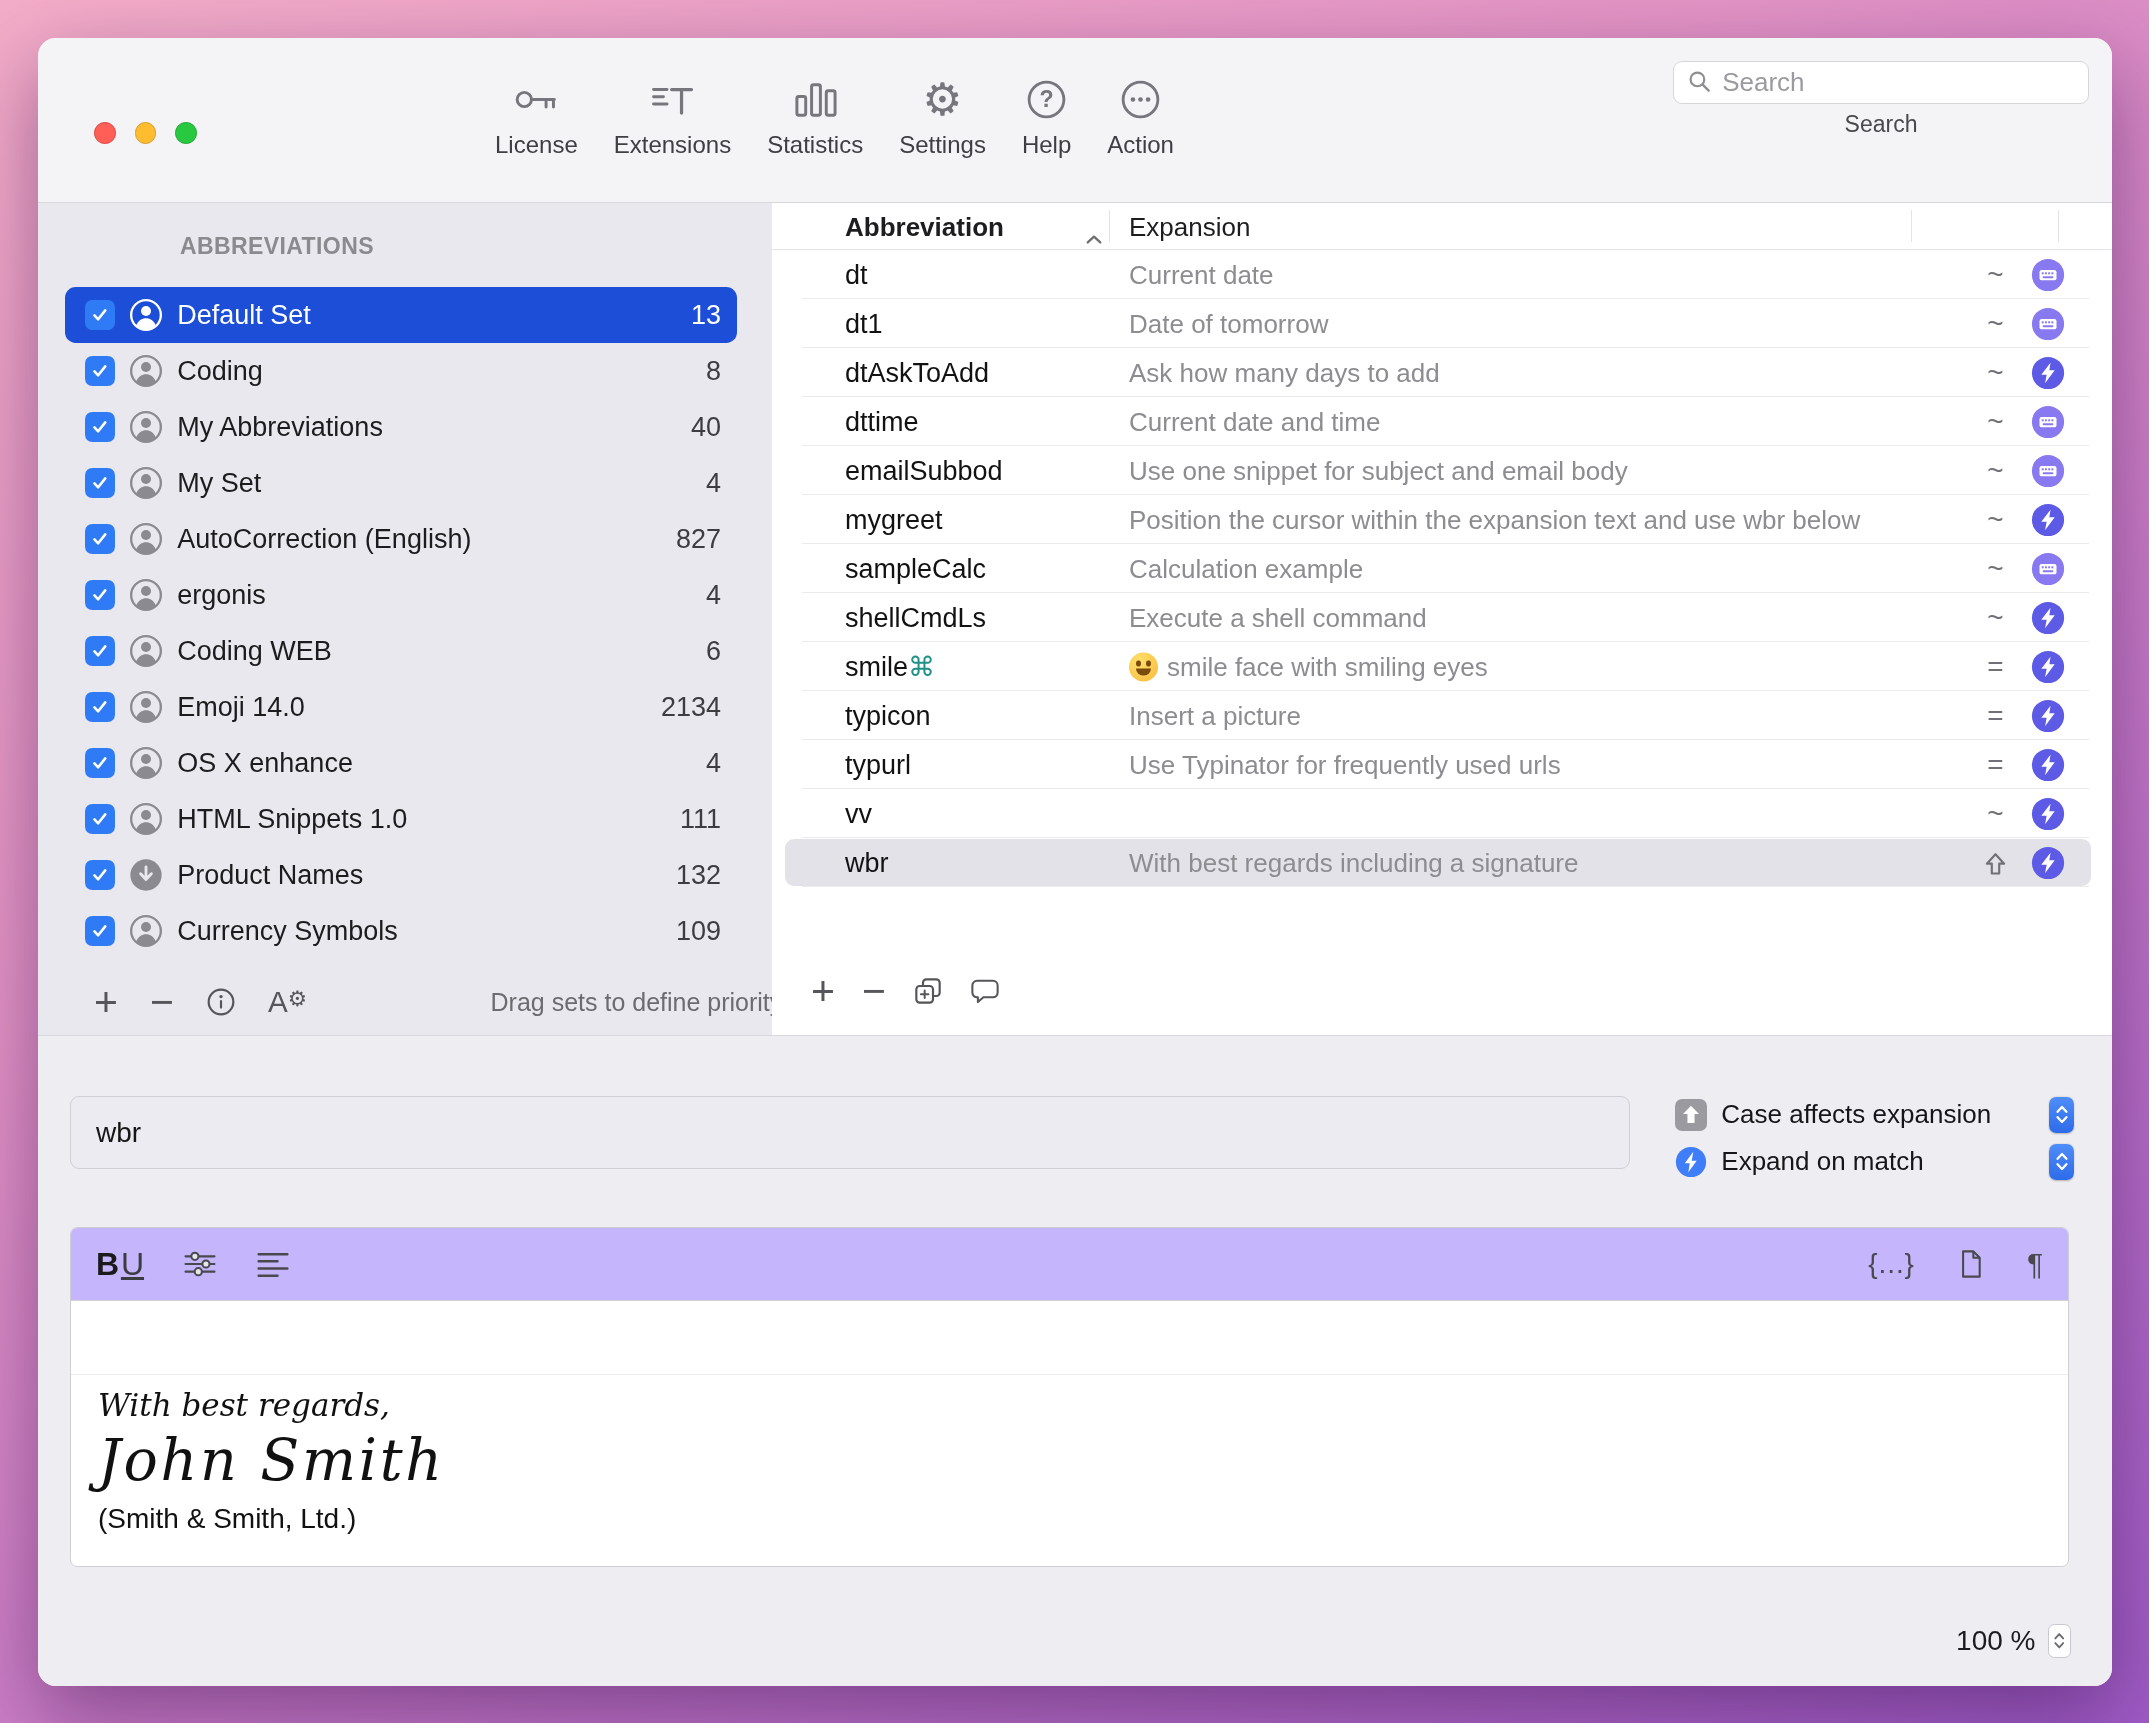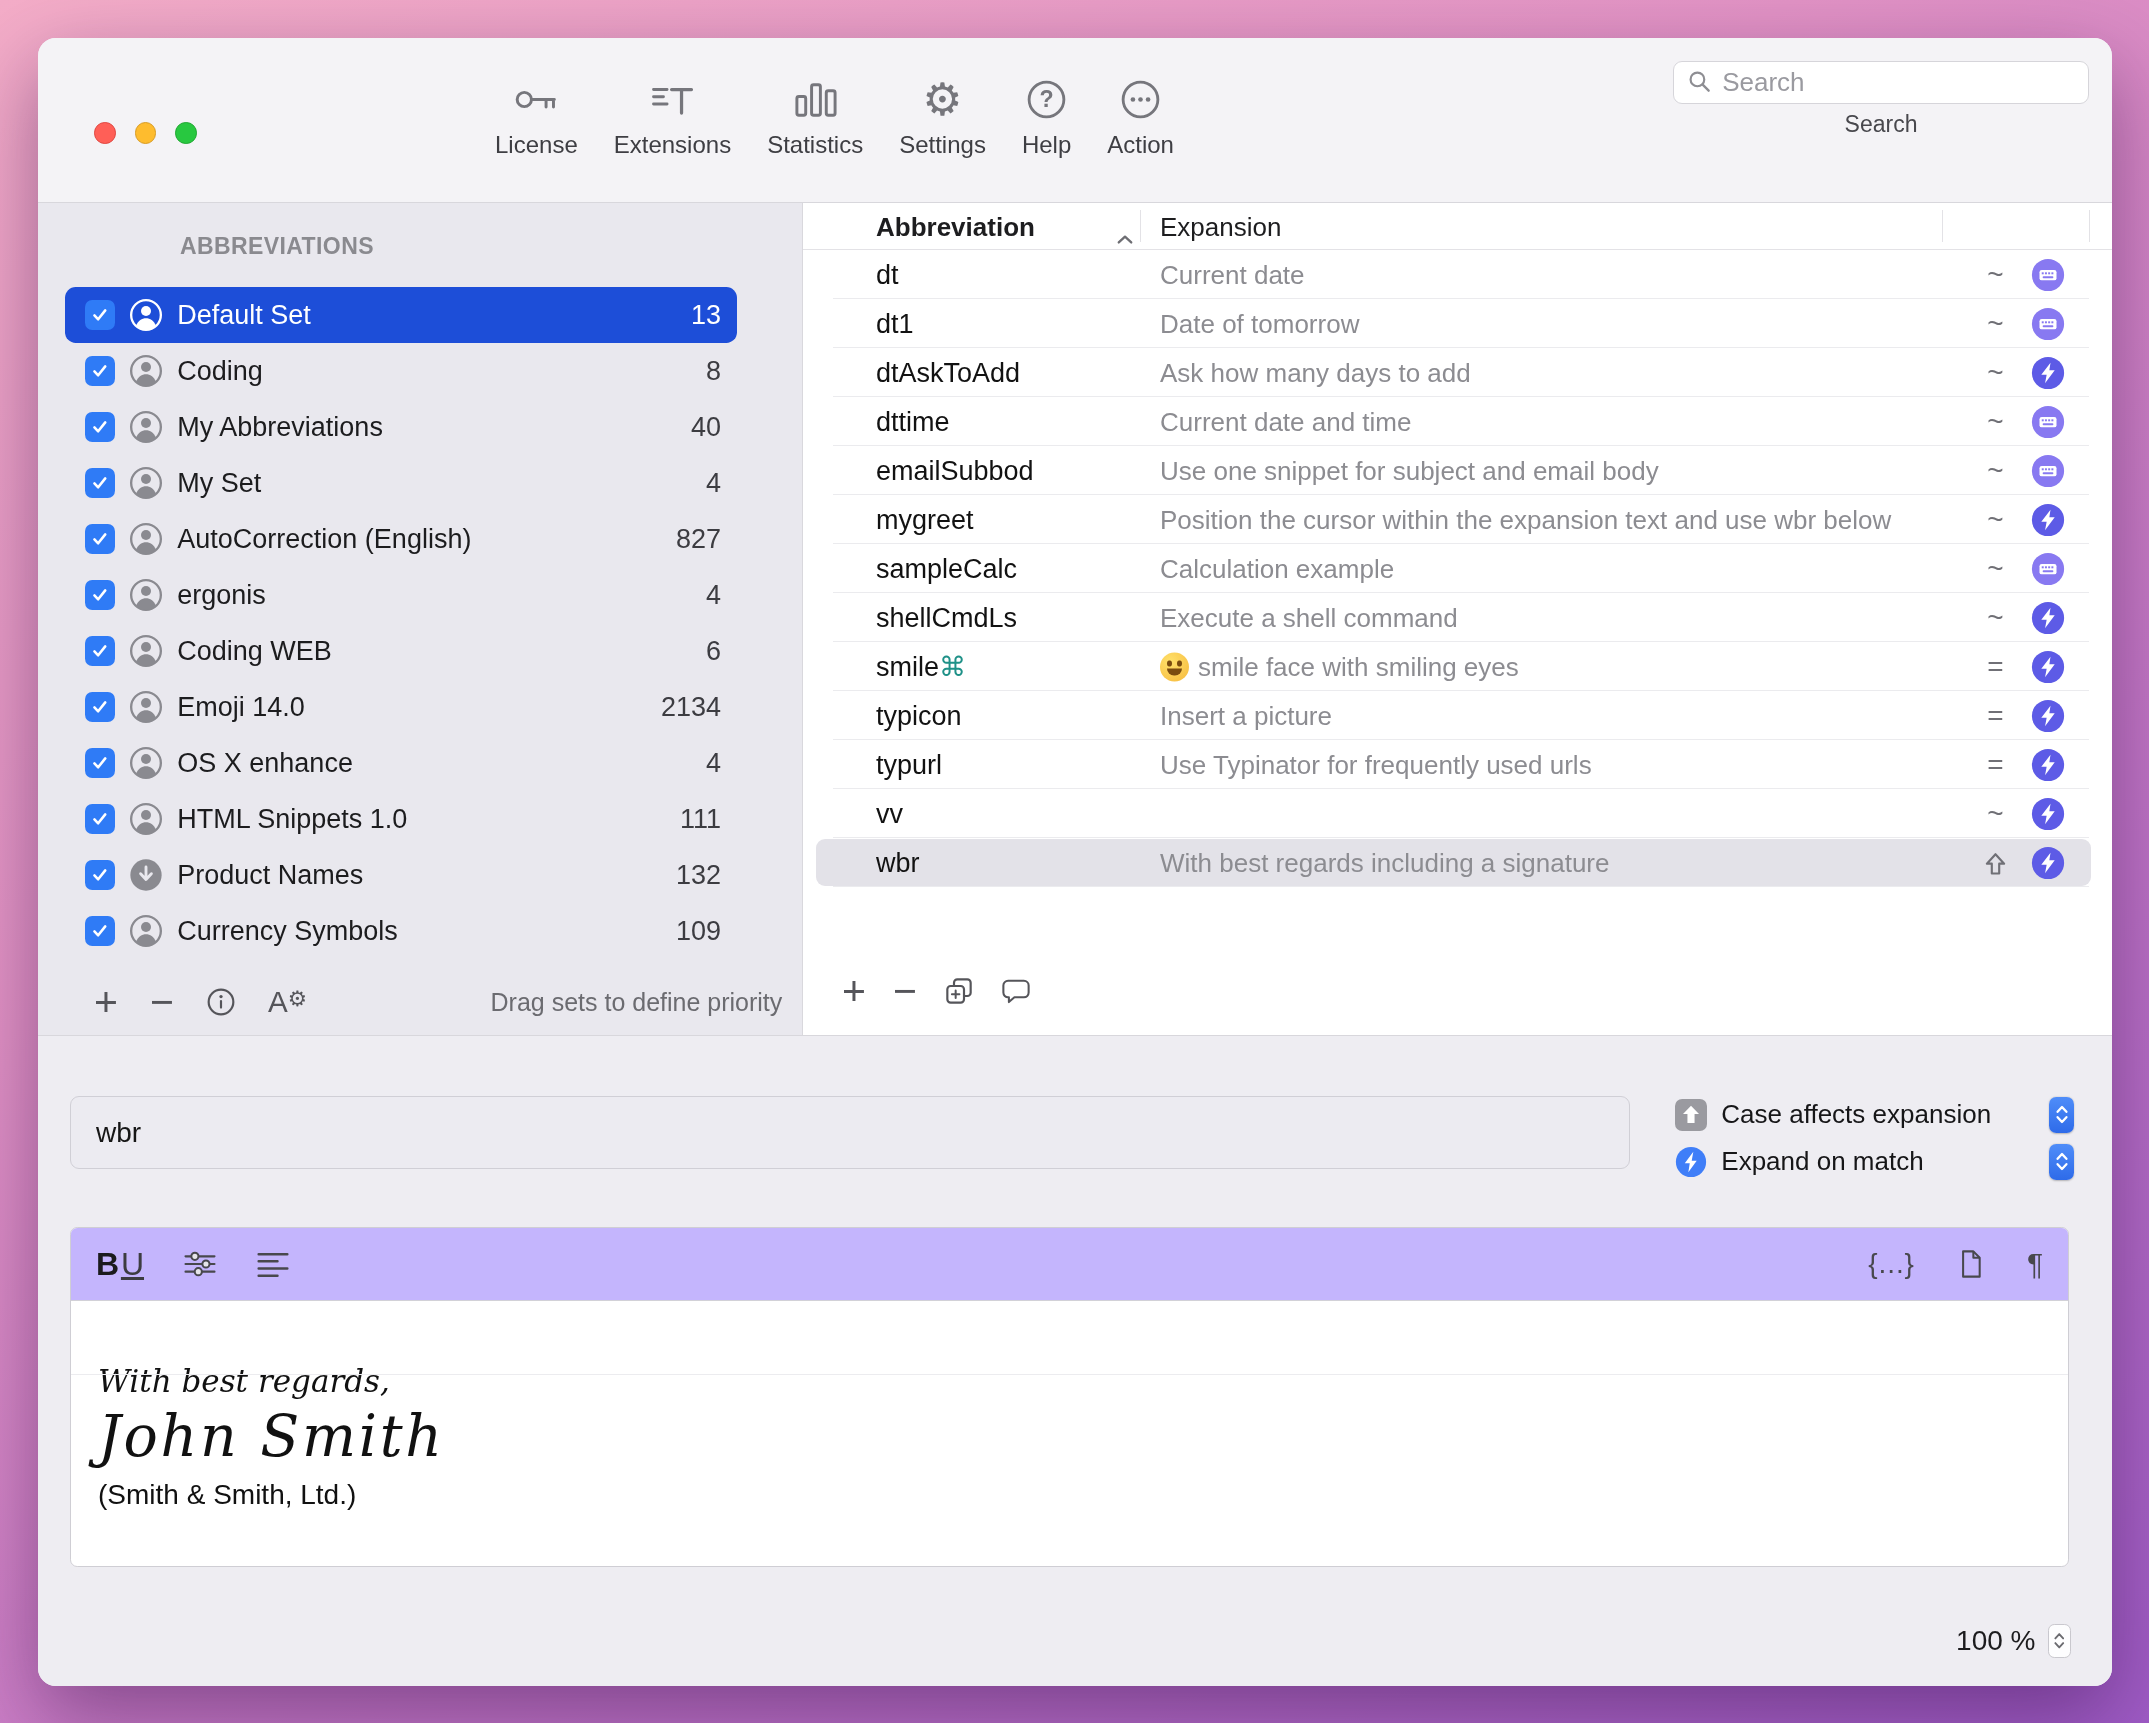--- a/index.html
+++ b/index.html
@@ -36,21 +36,21 @@
 .set-name{font-size:27px;white-space:nowrap}
 .set-count{margin-left:auto;font-size:27px;color:#3c3c41}
 .set-row.selected .set-count{color:#fff}
 .sb-footer{position:absolute;left:0;bottom:0;width:100%;height:66px;display:flex;align-items:center;padding:0 19.7px 0 56px;color:#55555a}
 .sbf-icons{display:flex;align-items:center;gap:32px}
 .sb-footer .hint{margin-left:auto;font-size:25px;color:#6b6b70}
 .txt-ico{font-size:41px;font-weight:300;line-height:41px}
 .ico-btn{display:flex;align-items:center;justify-content:center;color:#55555a}
 .ico-btn svg{width:30px;height:30px;display:block}
 .a-g{font-size:29.6px}.a-gear{font-size:21.5px;vertical-align:6.3px}
-.table-area{position:absolute;left:765px;top:0;right:0;height:100%;background:#fff}
+.table-area{position:absolute;left:734px;top:0;right:0;height:100%;background:#fff}
 .t-header{position:relative;height:47px;border-bottom:0.9px solid #e3e2e6;font-size:26px;color:#1d1d1f}
 .th-abbr{position:absolute;left:73px;top:9px;font-weight:bold}
 .th-caret{position:absolute;left:313px;top:18px}
 .th-exp{position:absolute;left:357px;top:9px}
 .t-header .sep{position:absolute;top:7.2px;bottom:7.2px;width:0.9px;background:#e3e2e6}
 .t-rows{position:absolute;left:0;top:47px;right:0}
 .t-row{position:relative;height:49px}
 .t-row::after{content:'';position:absolute;left:30px;right:23px;bottom:0;height:0.9px;background:#ebebee}
 .t-row.selected::before{content:'';position:absolute;left:12.5px;right:21.5px;top:0.9px;bottom:0.9px;background:#e3e2e8;border-radius:9px}
 .abbr{position:absolute;left:73px;top:50%;transform:translateY(-50%);font-size:27px;color:#121212;white-space:nowrap}
@@ -74,21 +74,21 @@
 .editor-box{position:absolute;left:32px;top:191px;width:1999px;height:340px;border:0.9px solid #cfced4;border-radius:7.2px;background:#fff;overflow:hidden}
 .fmt-bar{height:73px;background:#c4b5fd;border-bottom:0.9px solid #d2d1d7;display:flex;align-items:center;padding:0 25px;color:#48484d}
 .fmt-left{display:flex;align-items:center;gap:39px}
 .fmt-right{margin-left:auto;display:flex;align-items:center;gap:39px}
 .fmt-btn{display:flex;align-items:center;color:#48484d}
 .fmt-btn svg{width:34px;height:30px;display:block}
 .bu .b{font-weight:bold;font-size:32px;color:#1b1b1d}
 .bu .u{font-size:32px;text-decoration:underline;color:#3c3c40;margin-left:1.8px}
 .braces{font-size:28px;letter-spacing:0.9px}
 .pilcrow{font-size:30px}
-.editor{position:relative;height:265px;padding:62px 0 0 27px}
+.editor{position:relative;height:265px;padding:86px 0 0 27px}
 .editor::before{content:'';position:absolute;left:0;right:0;top:73px;height:0.9px;background:#ececef}
 .sig1{font-family:"DejaVu Serif",serif;font-style:italic;font-size:31px;color:#111}
 .sig2{font-family:"DejaVu Serif",serif;font-style:italic;font-size:57px;letter-spacing:2.7px;color:#111;margin-top:3.6px}
 .sig3{font-size:28px;color:#111;margin-top:10.7px}
 .zoom{position:absolute;right:41px;top:587px;height:36px;display:flex;align-items:center;gap:12.5px;font-size:28px;color:#1c1c1e}
 .zoom-stepper{width:23px;height:34px;background:#fdfdfe;border:0.9px solid #c9c8ce;border-radius:6.3px;display:flex;align-items:center;justify-content:center}
 </style>
 </head>
 <body>
 

